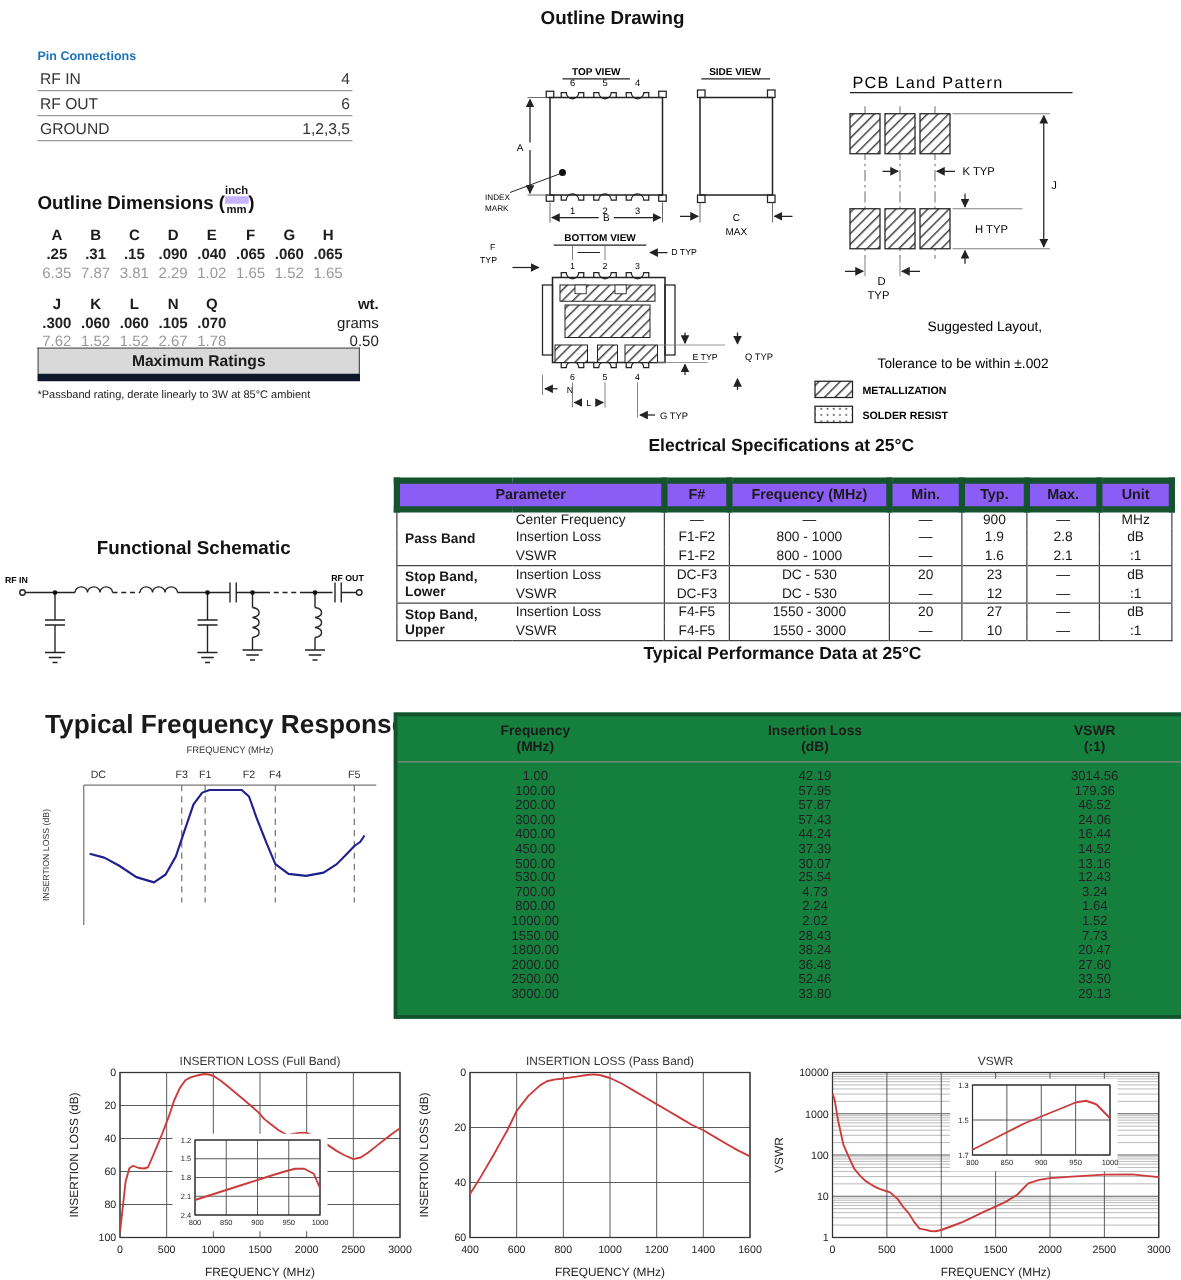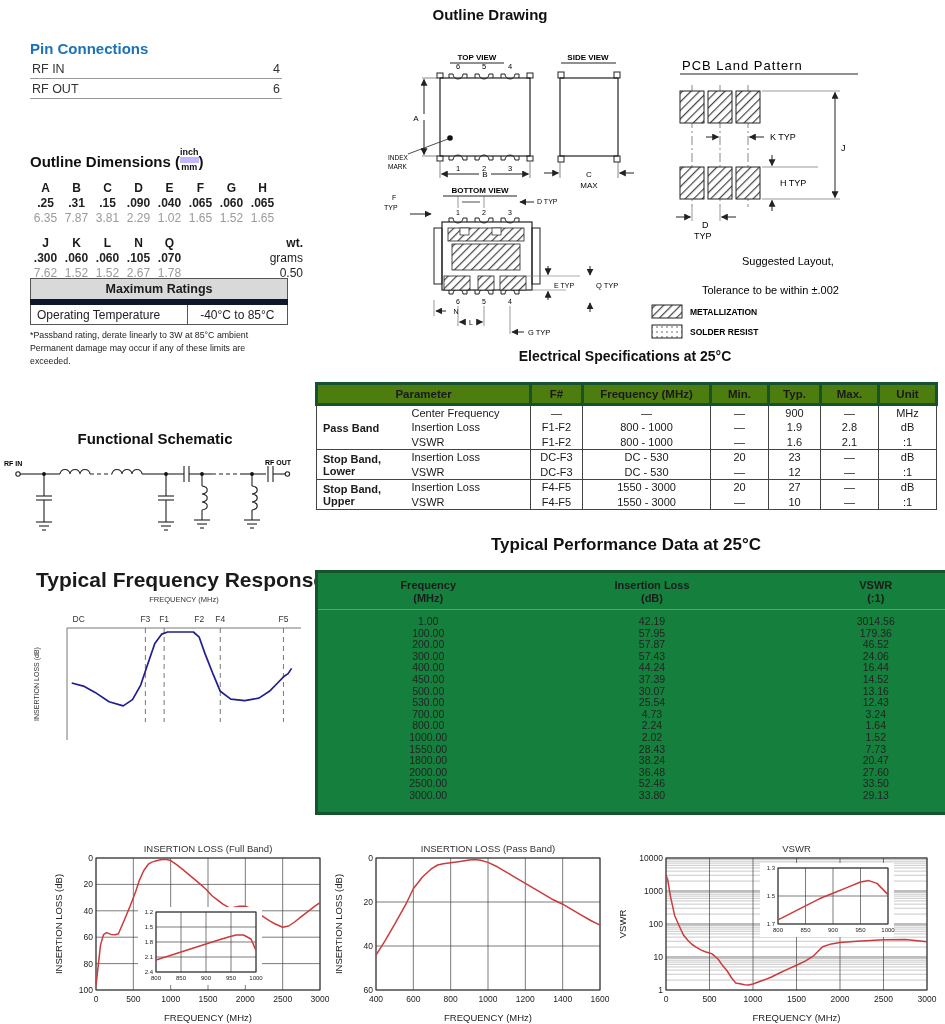--- a/index.html
+++ b/index.html
@@ -1,20 +1,20 @@
 <!DOCTYPE html>
 <html><head>
 <meta charset="utf-8">
 <style>
 *{margin:0;padding:0;box-sizing:border-box}
 body{width:945px;height:1024px;position:relative;background:#fff;color:#1a1a1a;
      font-family:"Liberation Sans",sans-serif;overflow:hidden}
 .abs{position:absolute}
 .sec-title{font-size:15px;font-weight:bold;color:#111}
-.blue-title{font-size:15px;font-weight:bold;color:#1b72b8}
+.blue-title{font-size:10px;font-weight:bold;color:#1b72b8}
 .center{text-align:center}
 
 .pinrow{display:flex;justify-content:space-between;font-size:12.5px;color:#333;
         border-bottom:1px solid #999;padding:3px 2px 2px 2px}
 
 .frac{display:inline-block;vertical-align:-3px;font-size:9px;line-height:9px;font-weight:bold;text-align:center}
 .frac span{display:block}
 .frac span:first-child{border-bottom:6px solid #c4b5fd}
 .od-row{display:flex;margin-top:1px}
 .od-cell{width:31px;text-align:center;font-size:12px}
@@ -26,21 +26,21 @@
 .od-m .od-wt{color:#222}
 
 .mr{border-collapse:collapse;width:100%;border:1px solid #555}
 .mr th{background:#d9d9d9;font-size:12.5px;padding:3px;border-bottom:6px solid #0f172a}
 .mr td{font-size:12px;padding:2.5px 6px;color:#222}
 .mr td+td{border-left:1px solid #555;text-align:center}
 .mr tr.mr-sep td{border-top:1px solid #555}
 .mr-notes{margin-top:4px;font-size:8.8px;color:#222;line-height:13px}
 
 .espec{border-collapse:collapse;width:620px;border:1.5px solid #444;table-layout:fixed}
-.espec th{background:#4d7c0f;font-size:11.5px;border:3px solid #14532d;padding:3px 2px}
+.espec th{background:#8b5cf6;font-size:11.5px;border:5px solid #14532d;padding:3px 2px}
 .espec td{font-size:11px;height:15px;padding:0 3px}
 .espec td.vr{border-right:1px solid #444}
 .espec tr.gtop td{border-top:1px solid #444}
 .espec td.gname{font-weight:bold;padding-left:6px}
 .espec td.c{text-align:center}
 
 .perf{width:674px;border:3px solid #14532d;background:#15803d}
 .perf-head{display:grid;grid-template-columns:33% 34% 33%;padding:6px 0 4px 0;border-bottom:1px solid #888}
 .perf-h{text-align:center;font-weight:bold;font-size:11px;line-height:13px}
 .perf-body{display:grid;grid-template-columns:33% 34% 33%;padding:6px 0 10px 0}
@@ -56,20 +56,24 @@
 <div class="abs" style="left:30px;top:40px;width:252px">
   <div class="blue-title">Pin Connections</div>
   <div id="pin-rows" style="margin-top:2px">
       <div class="pinrow">
         <span>RF IN</span>
         <span>4</span>
       </div>
       <div class="pinrow">
         <span>RF OUT</span>
         <span>6</span>
+      </div>
+      <div class="pinrow">
+        <span>GROUND</span>
+        <span>1,2,3,5</span>
       </div>
     </div>
 </div>
 
 <div class="abs" style="left:30px;top:148px;width:275px">
   <div class="sec-title">
     <span>Outline Dimensions</span>
     (<span class="frac"><span>inch</span><span>mm</span></span>)
   </div>
   <div id="od1" style="margin-top:9px">
@@ -133,29 +137,24 @@
 </div>
 
 <div class="abs" style="left:30px;top:278px;width:258px">
   <table class="mr">
     <thead>
         <tr>
           <th colspan="2">Maximum Ratings</th>
         </tr>
       </thead>
     <tbody id="mr-body">
-        <tr>
-          <td>Operating Temperature</td>
-          <td>-40°C to 85°C</td>
-        </tr>
       </tbody>
   </table>
   <div class="mr-notes" id="mr-notes">
       <div>*Passband rating, derate linearly to 3W at 85°C ambient</div>
-      <div>Permanent damage may occur if any of these limits are exceeded.</div>
     </div>
 </div>
 
 <svg class="abs" style="left:380px;top:38px" width="290" height="310" viewBox="0 0 290 310">
   <defs>
     <marker id="ar" viewBox="0 0 10 10" refX="9" refY="5" markerWidth="7" markerHeight="7" orient="auto">
       <path d="M0,0L10,5L0,10z" fill="#222"></path>
       </marker>
     <pattern id="hm" width="6" height="6" patternTransform="rotate(45)" patternUnits="userSpaceOnUse">
       <rect width="6" height="6" fill="#fff"></rect>
@@ -481,21 +480,21 @@
       <text x="174.20999999999998" y="32" text-anchor="middle" font-size="8.5" fill="#333">F2</text>
       <text x="195.27" y="32" text-anchor="middle" font-size="8.5" fill="#333">F4</text>
       <text x="258.45000000000005" y="32" text-anchor="middle" font-size="8.5" fill="#333">F5</text>
       <line x1="120.39" x2="120.39" y1="38" y2="132.07999999999998" stroke="#777" stroke-width="1" stroke-dasharray="5,4"></line>
       <line x1="139.11" x2="139.11" y1="38" y2="132.07999999999998" stroke="#777" stroke-width="1" stroke-dasharray="5,4"></line>
       <line x1="195.27" x2="195.27" y1="38" y2="132.07999999999998" stroke="#777" stroke-width="1" stroke-dasharray="5,4"></line>
       <line x1="258.45000000000005" x2="258.45000000000005" y1="38" y2="132.07999999999998" stroke="#777" stroke-width="1" stroke-dasharray="5,4"></line>
       <path d="M46.7,93.0 L58.4,96.1 L70.1,102.4 L84.1,111.7 L98.2,115.9 L107.5,109.6 L115.7,95.1 L122.7,74.3 L129.8,53.5 L136.8,44.1 L142.6,42.0 L168.4,42.0 L174.2,47.2 L180.1,63.9 L188.3,84.7 L195.3,101.3 L205.8,109.1 L219.8,110.7 L233.9,108.1 L244.4,101.3 L252.6,93.0 L258.5,86.8 L263.1,83.6 L266.6,78.4" fill="none" stroke="#1f1f8f" stroke-width="1.7" stroke-linejoin="round"></path>
     </svg></div>
 
-<div class="abs sec-title center" style="left:315px;top:535px;width:622px;font-size:17px">Typical Performance Data at 25°C</div>
+<div class="abs sec-title center" style="left:315px;top:514px;width:622px;font-size:14px">Typical Performance Data at 25°C</div>
 <div class="abs perf" style="left:315px;top:570px">
   <div class="perf-head" id="perf-head">
       <div class="perf-h">
         <div>Frequency</div>
         <div>(MHz)</div>
       </div>
       <div class="perf-h">
         <div>Insertion Loss</div>
         <div>(dB)</div>
       </div>

